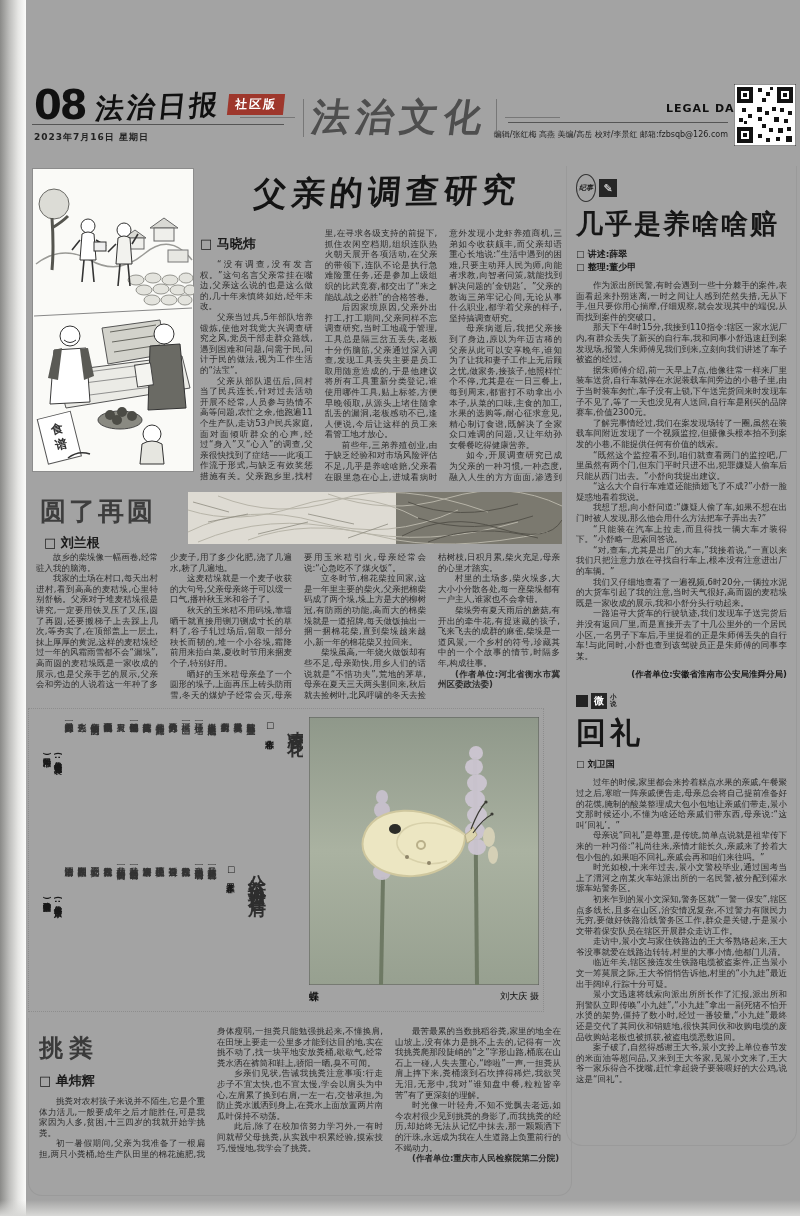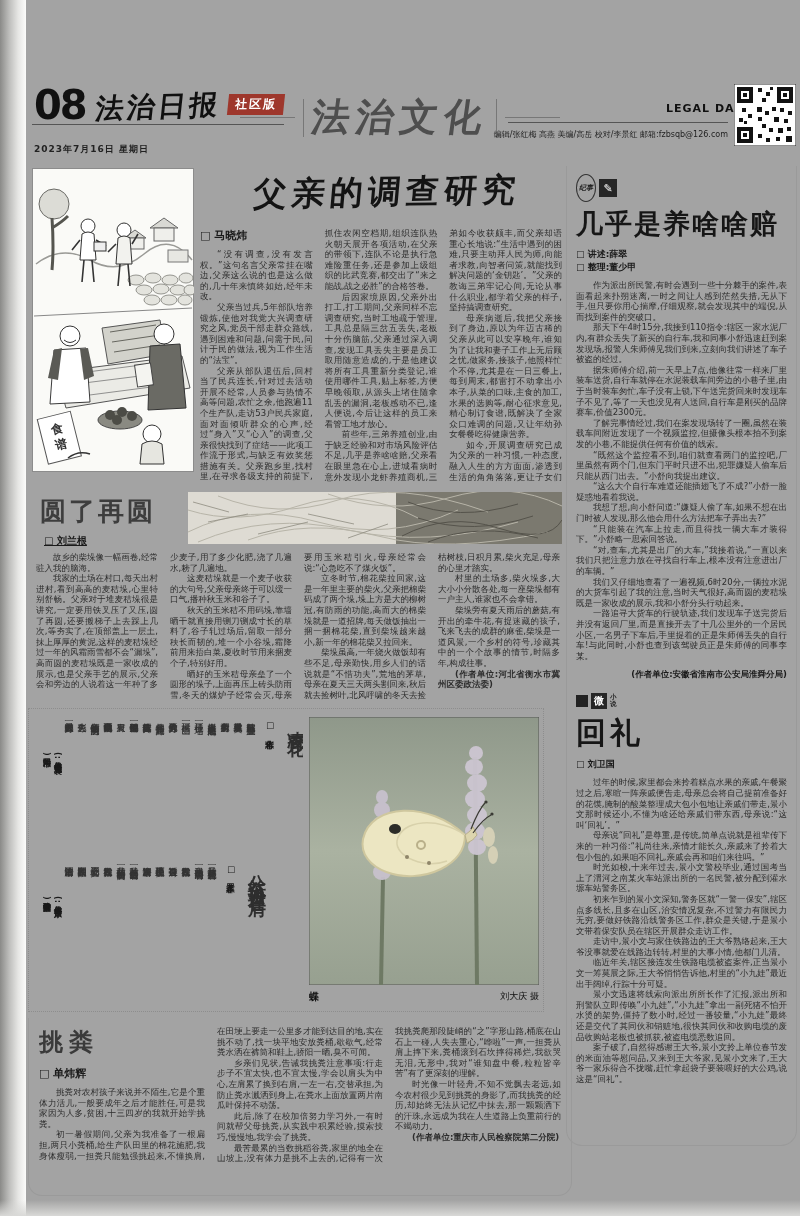--- a/index.html
+++ b/index.html
@@ -11,34 +11,34 @@
   .edge-bottom { position:absolute; left:0; bottom:0; width:100%; height:16px;
     background:linear-gradient(0deg,#d9d9d7,rgba(251,251,250,0)); }
 
   
   .pageno { position:absolute; left:34px; top:82px; font-size:40px; font-weight:900; color:#111; letter-spacing:-2px; }
   .masthead { position:absolute; left:96px; top:88px; font-family:"DejaVu Serif",serif; font-size:28px; font-weight:900;
     color:#101010; transform:skewX(-8deg) rotate(-2deg); letter-spacing:3px; }
   .edition-badge { position:absolute; left:228px; top:94px; background:#9e372c; color:#fff; font-size:12px; font-weight:800;
     padding:2px 7px; letter-spacing:2px; transform:skewX(-6deg); }
   .rule-left { position:absolute; left:32px; top:124px; width:252px; height:1px; background:#555; }
-  .date-line { position:absolute; left:34px; top:131px; font-size:9px; font-weight:700; color:#222; letter-spacing:1px;margin-top:12px; }
+  .date-line { position:absolute; left:34px; top:131px; font-size:9px; font-weight:700; color:#222; letter-spacing:1px; }
   .center-head { position:absolute; left:240px; top:92px; width:320px; display:flex; align-items:center; justify-content:center; gap:8px; }
   .center-head .hline { width:56px; height:1px; background:#777; }
   .center-head .vbar { width:1px; height:38px; background:#777; }
   .section-calli { font-family:"DejaVu Serif",serif; font-size:38px; font-weight:900; color:#4e4e4e;
     transform:skewX(-8deg); letter-spacing:6px; white-space:nowrap; }
   .legal-daily { position:absolute; left:666px; top:102px; font-size:11px; font-weight:800; color:#111; letter-spacing:1px; }
   .rule-right { position:absolute; left:508px; top:122px; width:220px; height:1px; background:#555; }
   .editors { position:absolute; left:470px; top:129px; width:258px; font-size:8px; color:#222; text-align:right; letter-spacing:0; }
   .qr { position:absolute; left:734px; top:84px; width:62px; height:62px; }
 
   
   .art-body p { font-size:8.5px; line-height:10.6px; color:#2c2c2c; text-align:justify; text-indent:2em; }
-  .byline { font-size:11px; font-weight:700; color:#1a1a1a; margin:0 0 6px; text-indent:0; }
+  .byline { font-size:13px; font-weight:700; color:#1a1a1a; margin:7px 0 6px; text-indent:0; }
   .attr { font-weight:700 !important; }
 
   
   .sec-fuqin { position:absolute; left:32px; top:166px; width:530px; height:322px; }
   .cartoon { position:absolute; left:0; top:2px; width:162px; height:304px; }
   .fuqin-title { position:absolute; left:170px; top:4px; width:370px; text-align:center;
     font-family:"DejaVu Serif",serif; font-size:33px; font-weight:900; color:#141414;
     transform:skewX(-6deg) rotate(-1deg); letter-spacing:5px; white-space:nowrap; }
   .fuqin-cols { position:absolute; left:168px; top:62px; width:362px; height:258px;
     column-count:3; column-gap:12px; overflow:hidden; }
@@ -58,21 +58,21 @@
   .badge-stack { font-size:6.5px; font-weight:700; color:#222; line-height:7px; }
   .bike-title { font-size:27px; font-weight:900; color:#161616; letter-spacing:2px; margin:2px 0 6px; }
   .tell-line { font-size:9px; font-weight:700; color:#1a1a1a; line-height:13px; }
   .right-col .art-body { margin-top:6px; }
   .right-attr { font-size:8.5px; font-weight:700; color:#1a1a1a; text-align:right; margin:8px 0 12px; }
   .huili-title { font-size:30px; font-weight:900; color:#161616; letter-spacing:4px; margin:2px 0 4px; }
 
   
   .sec-chaiduo { position:absolute; left:32px; top:492px; width:530px; height:210px; }
   .chaiduo-title { position:absolute; left:8px; top:2px; font-size:26px; font-weight:800; color:#3d3d3d; letter-spacing:3px; }
-  .chaiduo-by { position:absolute; left:12px; top:42px; font-size:10px; font-weight:700; color:#1a1a1a;text-decoration:underline; }
+  .chaiduo-by { position:absolute; left:12px; top:42px; font-size:13px; font-weight:700; color:#1a1a1a; }
   .hay { position:absolute; left:156px; top:0; width:374px; height:52px; }
   .chaiduo-cols { position:absolute; left:4px; top:60px; width:524px; height:150px;
     column-count:4; column-gap:12px; overflow:hidden; }
 
   
   .dotted-box { position:absolute; left:28px; top:708px; width:516px; height:304px;
     border:1px dotted #8d8d8d; padding:6px; }
   .poems { position:absolute; left:6px; top:7px; width:268px; height:290px; overflow:hidden; }
   .poem { writing-mode:vertical-rl; overflow:hidden; }
   .poem-1 { height:144px; } .poem-2 { height:146px; }
@@ -83,21 +83,21 @@
   .figure { position:absolute; left:280px; top:8px; width:230px; }
   .figure svg { display:block; }
   .fig-caption { display:flex; justify-content:space-between; margin-top:5px; }
   .fig-caption .cap { font-size:10px; font-weight:800; color:#111; }
   .fig-caption .photog { font-size:9px; font-weight:400; color:#111; }
 
   
   .sec-tiaofen { position:absolute; left:28px; top:1018px; width:544px; height:178px;
     border:1px solid #9a9a9a; border-top:none; border-radius:0 0 14px 14px; padding:8px 10px; overflow:hidden; }
   .tiaofen-cols { column-count:3; column-gap:12px; height:158px; overflow:hidden; }
-  .tiaofen-title { font-size:24px; font-weight:800; color:#3a3a3a; letter-spacing:6px; margin:0 0 8px; text-indent:0; }
+  .tiaofen-title { font-size:24px; font-weight:800; color:#3a3a3a; letter-spacing:6px; margin:6px 0 8px; text-indent:0; }
 </style>
 </head>
 <body>
 
 <div class="page">
   <div class="edge-left"></div>
 
   <div class="pageno">08</div>
   <div class="masthead">法治日报</div>
   <div class="edition-badge">社区版</div>

